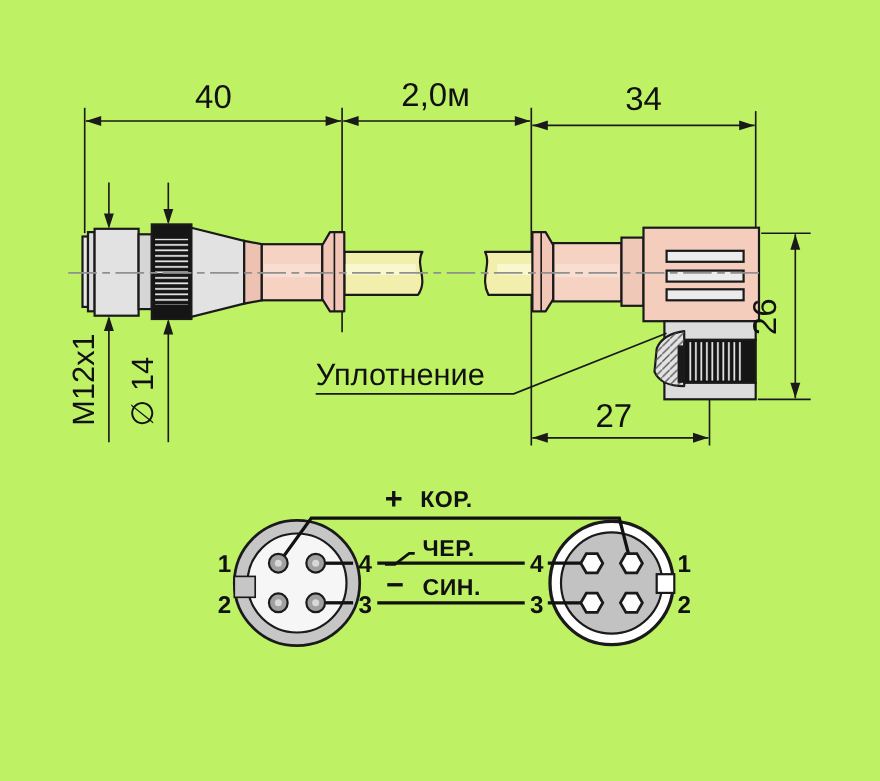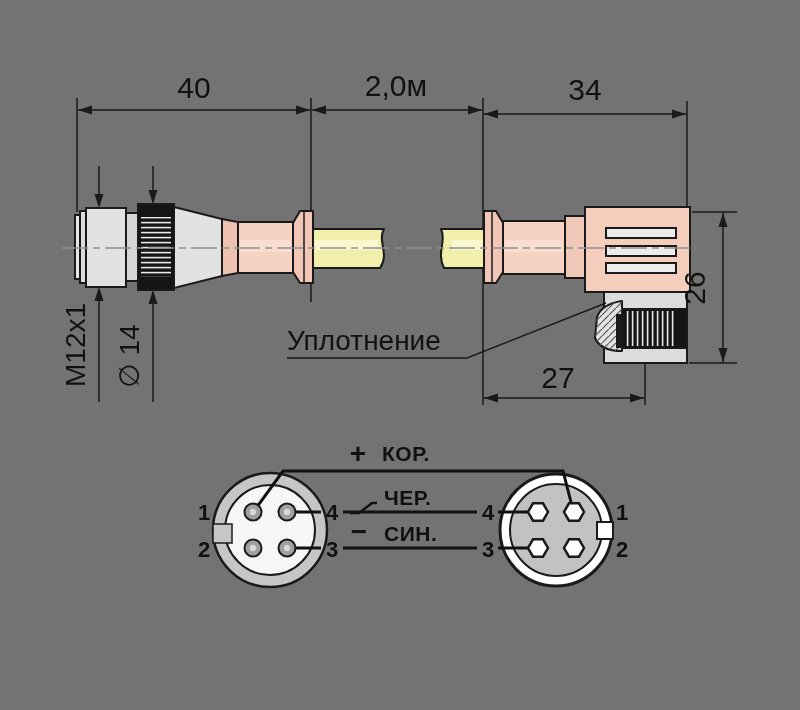--- a/index.html
+++ b/index.html
@@ -1,16 +1,16 @@
 <!DOCTYPE html>
 <html><head>
 <meta charset="utf-8">
 <style>
   html,body{margin:0;padding:0;background:#ffffff;}
-  .stage{width:800px;height:710px;background:#737373;position:relative;font-family:"Liberation Sans","DejaVu Sans",sans-serif;}
+  .stage{width:800px;height:710px;background:#bef264;position:relative;font-family:"Liberation Sans","DejaVu Sans",sans-serif;}
   svg{display:block;}
   text{fill:#111;}
   .dimtxt{font-size:30px;}
   .rottxt{font-size:28px;}
   .calltxt{font-size:28px;}
   .wiretxt{font-size:21px;font-weight:bold;letter-spacing:.5px;}
   .pintxt{font-size:22px;font-weight:bold;}
   .plustxt{font-size:28px;font-weight:bold;}
   .oln{stroke:#1a1a1a;stroke-width:2;}
   .thin{stroke:#1a1a1a;stroke-width:1.5;fill:none;}

